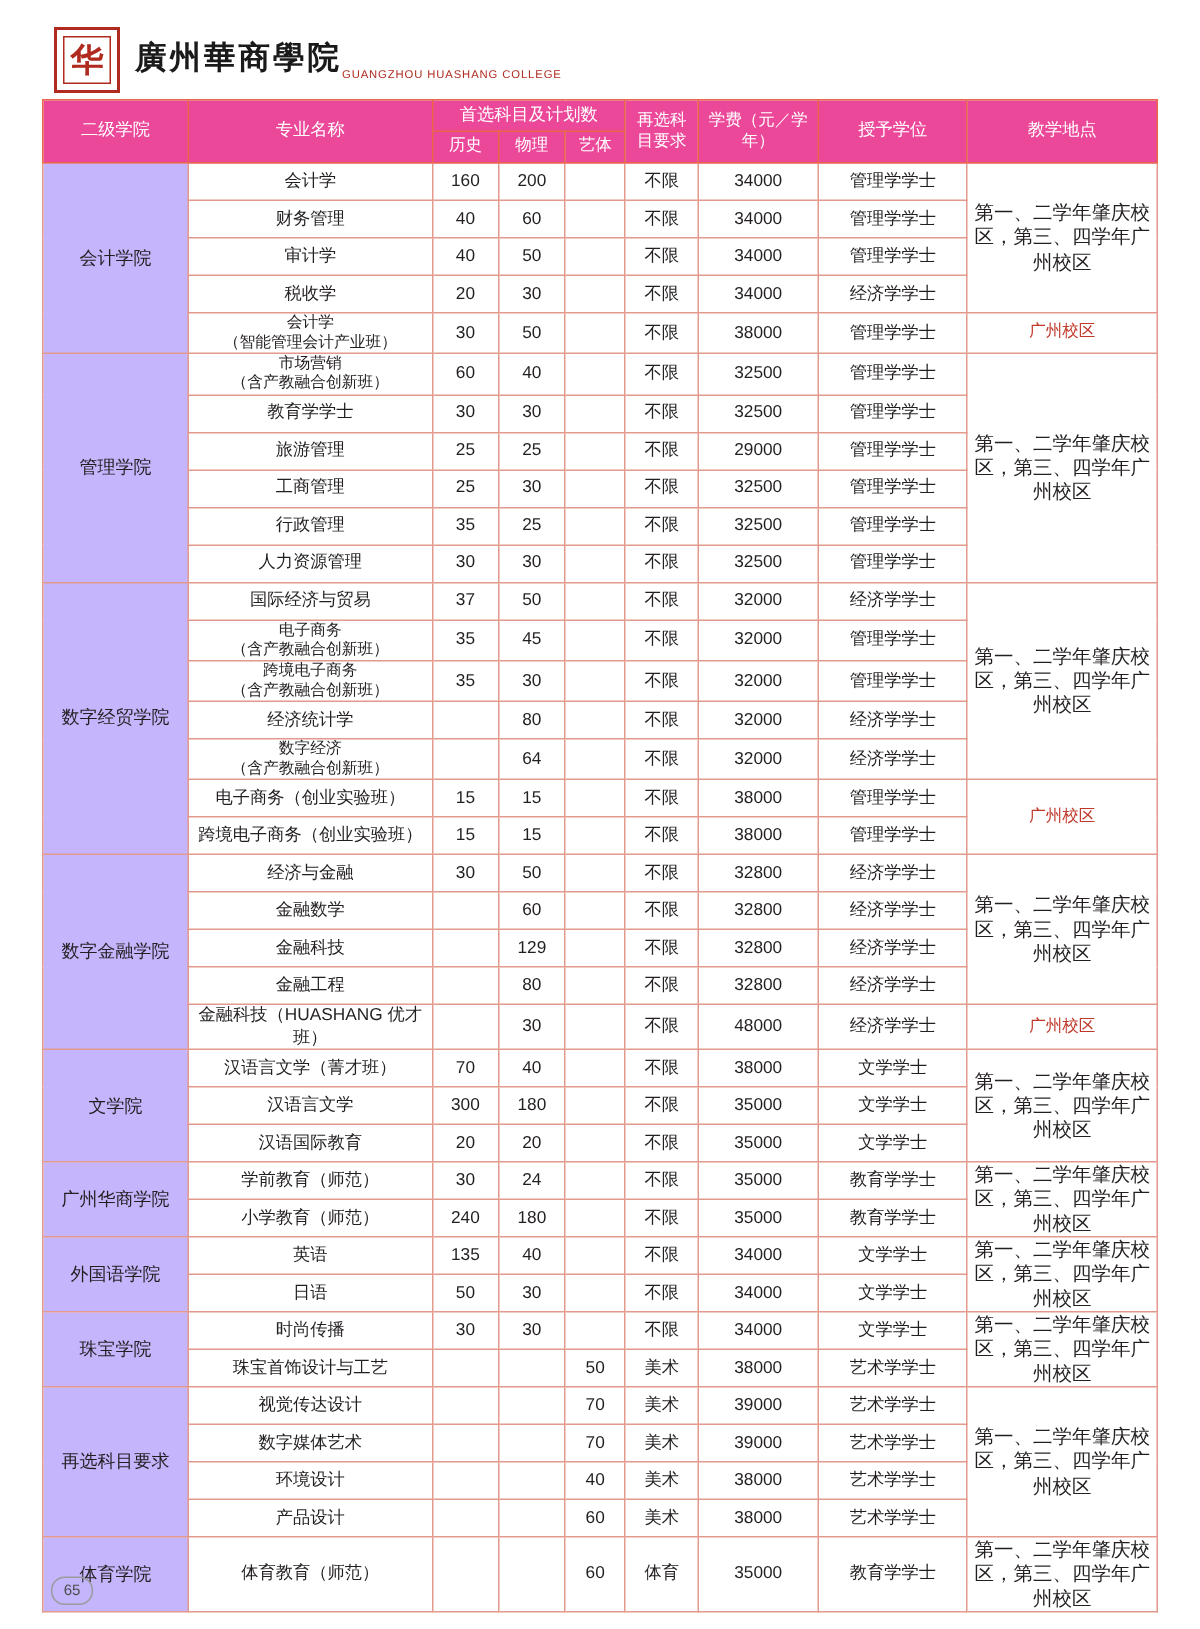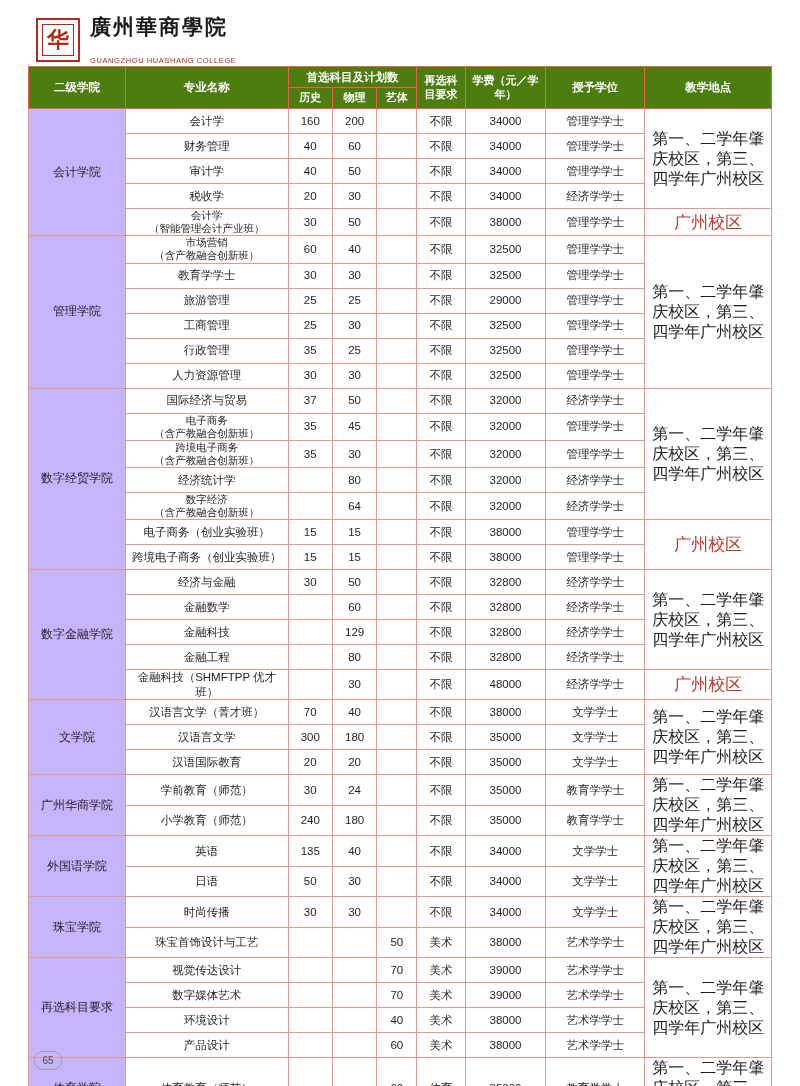--- a/index.html
+++ b/index.html
@@ -49,21 +49,21 @@
     display: flex;
     align-items: center;
     justify-content: center;
     color: #b02a1f;
     font-size: 22px;
     font-weight: bold;
     line-height: 1;
   }
   .logo-text {
     display: flex;
-    flex-direction: column;
+    flex-direction: row;
     justify-content: center;
   }
   .logo-cn {
     font-size: 21px;
     font-weight: bold;
     letter-spacing: 2px;
     color: #1a1a1a;
     line-height: 1.1;
   }
   .logo-en {
@@ -91,23 +91,23 @@
     font-size: 11px;
   }
   table.plan th, table.plan td {
     border: 1px solid #e39a8c;
     text-align: center;
     vertical-align: middle;
     padding: 0 2px;
     line-height: 1.25;
   }
   table.plan thead th {
-    background: #4d7c0f;
+    background: #ec4899;
     color: #ffffff;
-    font-weight: bold;
+    font-weight: normal;
     font-size: 11.5px;
     border-color: #e8654a;
     height: 20px;
   }
   table.plan thead th.sub {
     font-size: 11px;
   }
   tbody tr { height: 25px; }
   td.college {
     font-size: 12px;
@@ -118,25 +118,25 @@
     font-size: 11.5px;
   }
   td.major .sub-line {
     display: block;
     font-size: 10.5px;
   }
   td.num, td.req, td.fee, td.degree {
     font-size: 11.5px;
   }
   td.campus {
-    font-size: 16px;
+    font-size: 13px;
     line-height: 1.35;
   }
   td.campus.one-line {
-    font-size: 17px;
+    font-size: 11px;
     color: #c0392b;
   }
 
   
   col.c-college { width: 92px; }
   col.c-major   { width: 154px; }
   col.c-hist    { width: 42px; }
   col.c-phys    { width: 42px; }
   col.c-art     { width: 38px; }
   col.c-req     { width: 46px; }
@@ -424,21 +424,21 @@
         <tr>
           <td class="major">金融工程</td>
           <td class="num"></td>
           <td class="num">80</td>
           <td class="num"></td>
           <td class="req">不限</td>
           <td class="fee">32800</td>
           <td class="degree">经济学学士</td>
         </tr>
         <tr>
-          <td class="major">金融科技（SHMFTPP 优才班）</td>
+          <td class="major">金融科技（HUASHANG 优才班）</td>
           <td class="num"></td>
           <td class="num">30</td>
           <td class="num"></td>
           <td class="req">不限</td>
           <td class="fee">48000</td>
           <td class="degree">经济学学士</td>
           <td class="campus one-line" rowspan="1">广州校区</td>
         </tr>
         <tr>
           <td class="college" rowspan="3">文学院</td>

